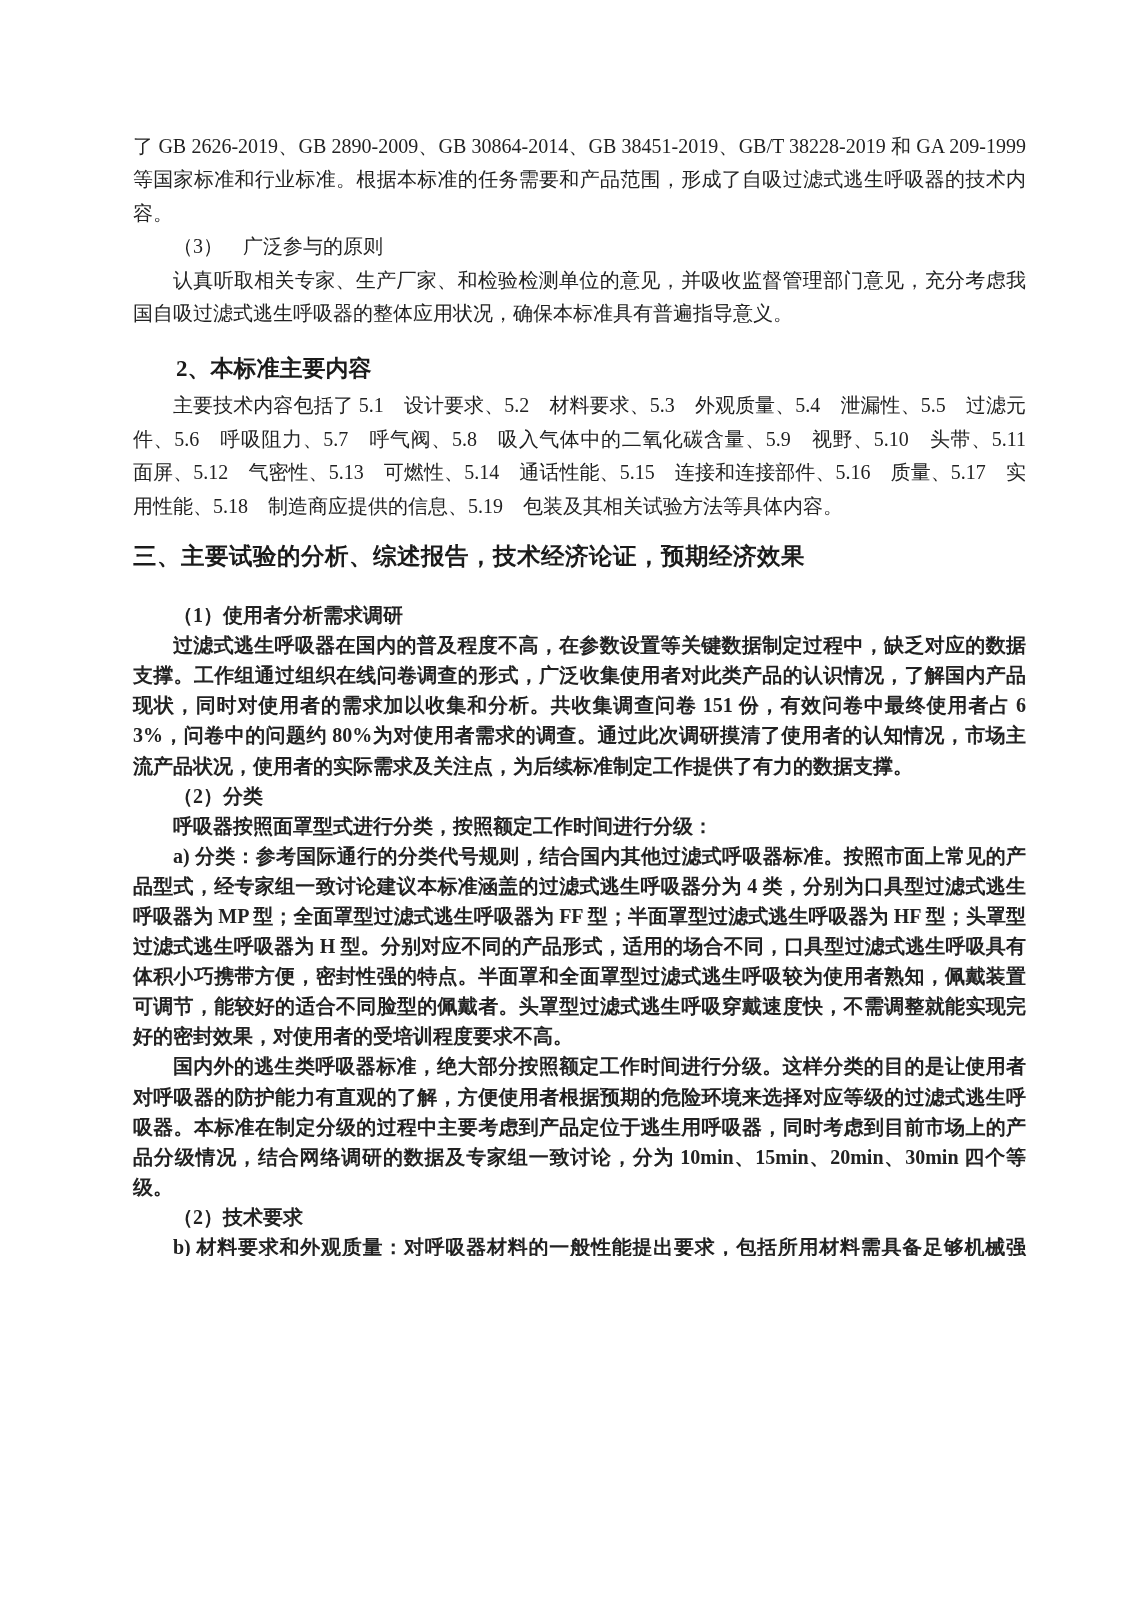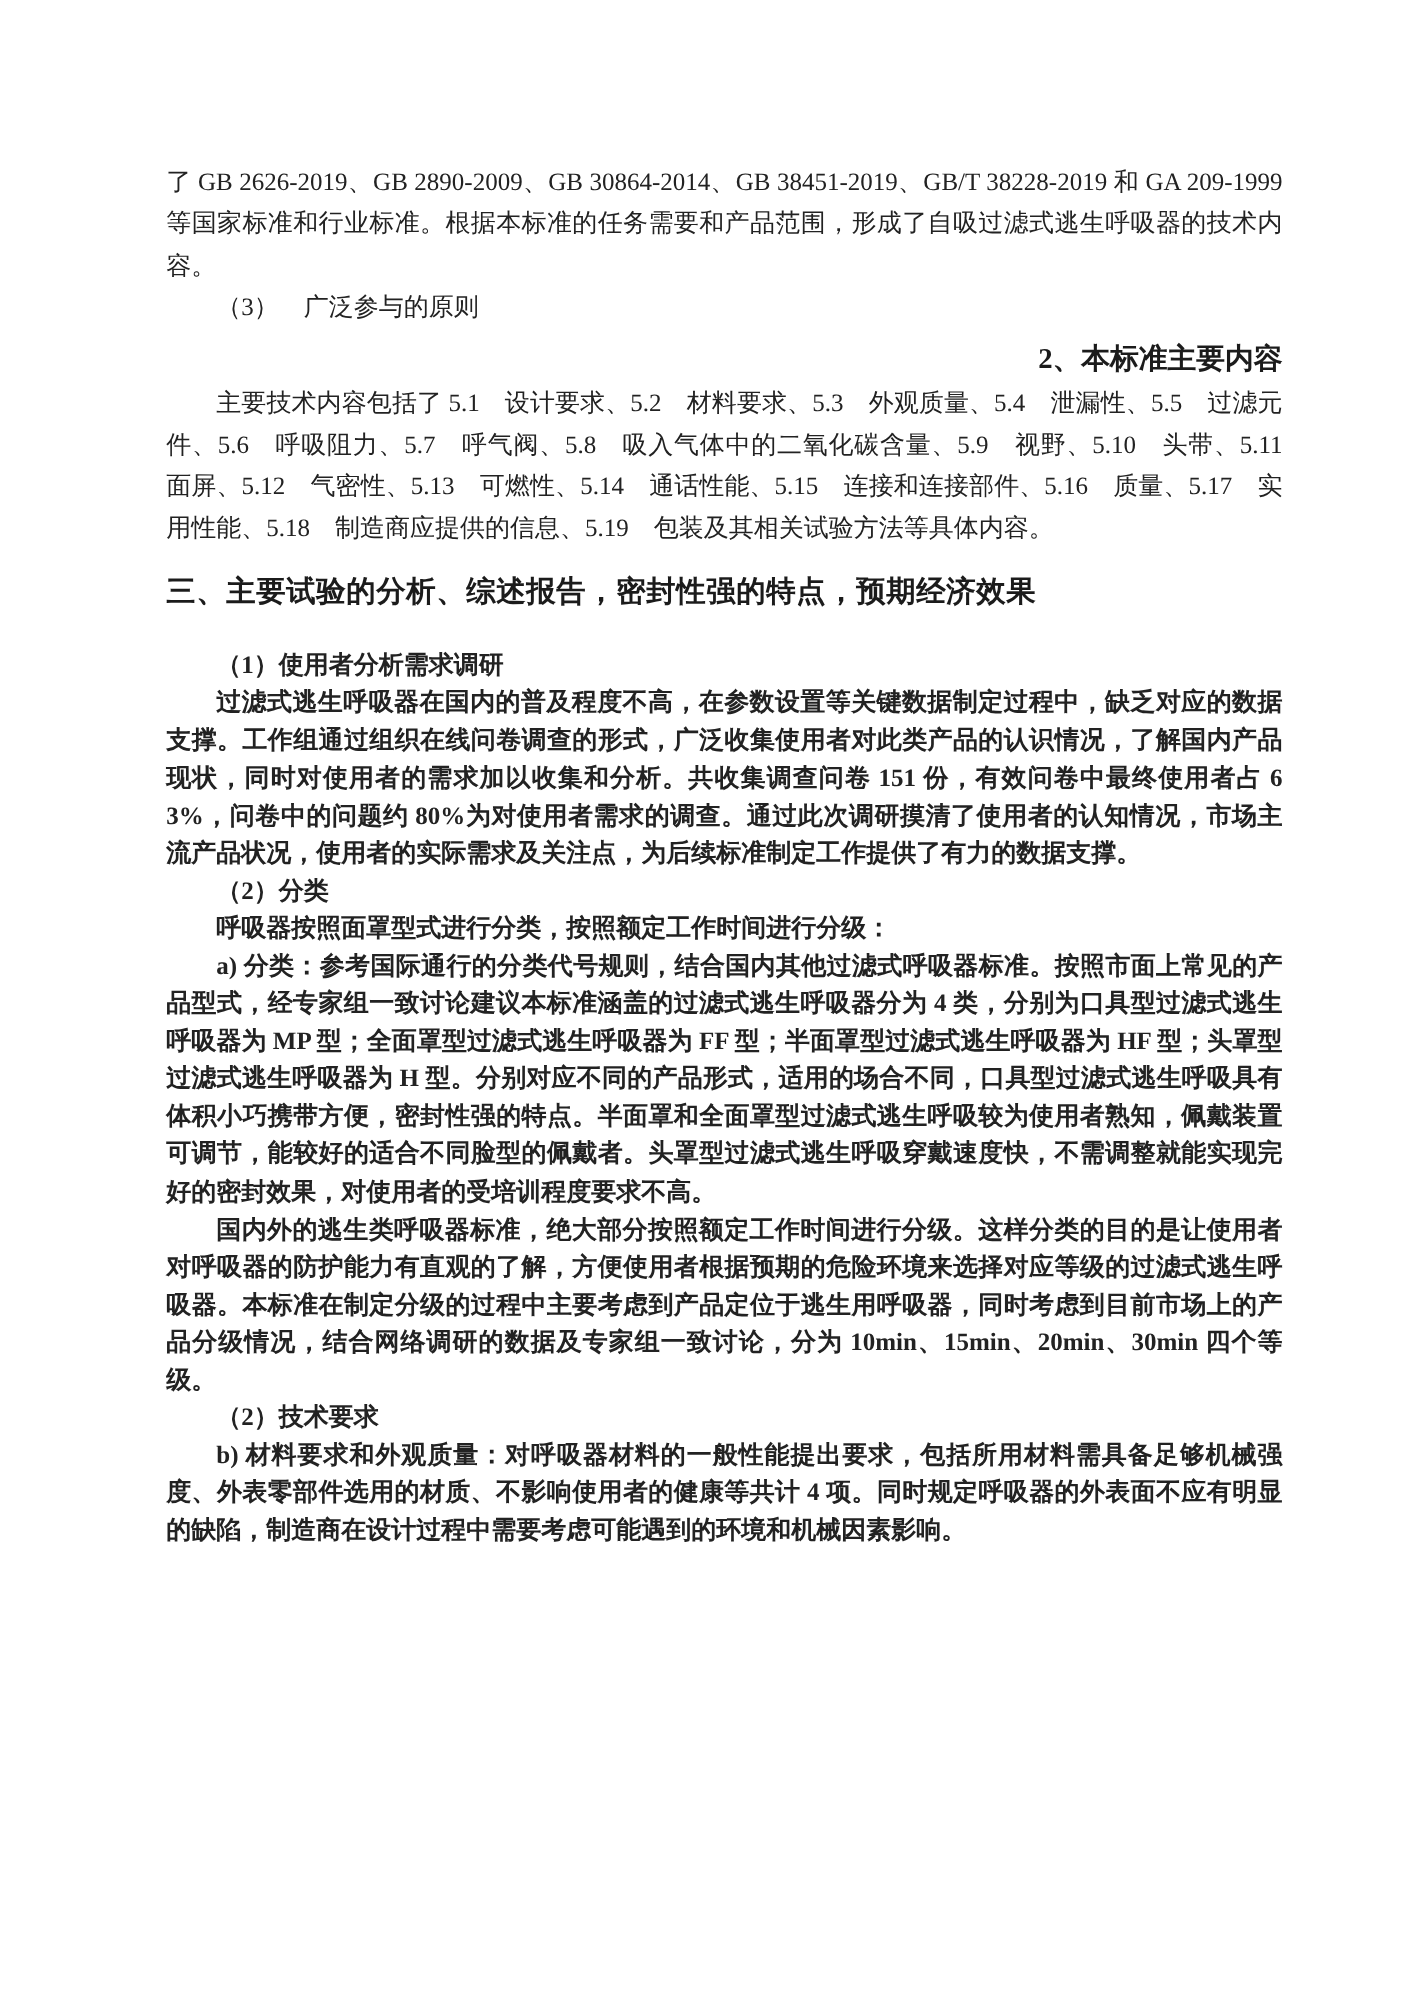--- a/index.html
+++ b/index.html
@@ -27,28 +27,27 @@
     font-size: 20px;
     line-height: 33.4px;
     text-align: justify;
     font-family: "Liberation Serif", "DejaVu Serif", serif;
     color: #222222;
     word-break: break-all;
   }
   .para.indent { text-indent: 2em; }
   .para.tight { line-height: 30.1px; font-weight: bold; }
   .h2 {
-    margin: 4px 0 2px 0;
+    margin: 20px 0 2px 0;
     font-size: 23px;
     line-height: 37px;
     font-weight: bold;
     text-indent: 43px;
     font-family: "Liberation Serif", "DejaVu Serif", serif;
     color: #1b1b1b;
-    text-align: right;
   }
   .h3 {
     margin: 14px 0 25px 0;
     font-size: 23.5px;
     line-height: 38px;
     font-weight: bold;
     font-family: "Liberation Sans", "DejaVu Sans", sans-serif;
     color: #1b1b1b;
     letter-spacing: 0.5px;
   }
@@ -64,23 +63,24 @@
     font-family: "Liberation Serif", "DejaVu Serif", serif;
   }
 </style>
 </head>
 <body>
 
 <div class="page">
   <div class="content">
       <div class="para">了 GB 2626-2019、GB 2890-2009、GB 30864-2014、GB 38451-2019、GB/T 38228-2019 和 GA 209-1999 等国家标准和行业标准。根据本标准的任务需要和产品范围，形成了自吸过滤式逃生呼吸器的技术内容。</div>
       <div class="para indent">（3）　广泛参与的原则</div>
+      <div class="para indent">认真听取相关专家、生产厂家、和检验检测单位的意见，并吸收监督管理部门意见，充分考虑我国自吸过滤式逃生呼吸器的整体应用状况，确保本标准具有普遍指导意义。</div>
       <div class="h2">2、本标准主要内容</div>
       <div class="para indent">主要技术内容包括了 5.1　设计要求、5.2　材料要求、5.3　外观质量、5.4　泄漏性、5.5　过滤元件、5.6　呼吸阻力、5.7　呼气阀、5.8　吸入气体中的二氧化碳含量、5.9　视野、5.10　头带、5.11　面屏、5.12　气密性、5.13　可燃性、5.14　通话性能、5.15　连接和连接部件、5.16　质量、5.17　实用性能、5.18　制造商应提供的信息、5.19　包装及其相关试验方法等具体内容。</div>
-      <div class="h3">三、主要试验的分析、综述报告，密封性强的特点，预期经济效果</div>
+      <div class="h3">三、主要试验的分析、综述报告，技术经济论证，预期经济效果</div>
       <div class="para indent tight">（1）使用者分析需求调研</div>
       <div class="para indent tight">过滤式逃生呼吸器在国内的普及程度不高，在参数设置等关键数据制定过程中，缺乏对应的数据支撑。工作组通过组织在线问卷调查的形式，广泛收集使用者对此类产品的认识情况，了解国内产品现状，同时对使用者的需求加以收集和分析。共收集调查问卷 151 份，有效问卷中最终使用者占 63%，问卷中的问题约 80%为对使用者需求的调查。通过此次调研摸清了使用者的认知情况，市场主流产品状况，使用者的实际需求及关注点，为后续标准制定工作提供了有力的数据支撑。</div>
       <div class="para indent tight">（2）分类</div>
       <div class="para indent tight">呼吸器按照面罩型式进行分类，按照额定工作时间进行分级：</div>
       <div class="para indent tight">a) 分类：参考国际通行的分类代号规则，结合国内其他过滤式呼吸器标准。按照市面上常见的产品型式，经专家组一致讨论建议本标准涵盖的过滤式逃生呼吸器分为 4 类，分别为口具型过滤式逃生呼吸器为 MP 型；全面罩型过滤式逃生呼吸器为 FF 型；半面罩型过滤式逃生呼吸器为 HF 型；头罩型过滤式逃生呼吸器为 H 型。分别对应不同的产品形式，适用的场合不同，口具型过滤式逃生呼吸具有体积小巧携带方便，密封性强的特点。半面罩和全面罩型过滤式逃生呼吸较为使用者熟知，佩戴装置可调节，能较好的适合不同脸型的佩戴者。头罩型过滤式逃生呼吸穿戴速度快，不需调整就能实现完好的密封效果，对使用者的受培训程度要求不高。</div>
       <div class="para indent tight">国内外的逃生类呼吸器标准，绝大部分按照额定工作时间进行分级。这样分类的目的是让使用者对呼吸器的防护能力有直观的了解，方便使用者根据预期的危险环境来选择对应等级的过滤式逃生呼吸器。本标准在制定分级的过程中主要考虑到产品定位于逃生用呼吸器，同时考虑到目前市场上的产品分级情况，结合网络调研的数据及专家组一致讨论，分为 10min、15min、20min、30min 四个等级。</div>
       <div class="para indent tight">（2）技术要求</div>
       <div class="para indent tight">b) 材料要求和外观质量：对呼吸器材料的一般性能提出要求，包括所用材料需具备足够机械强度、外表零部件选用的材质、不影响使用者的健康等共计 4 项。同时规定呼吸器的外表面不应有明显的缺陷，制造商在设计过程中需要考虑可能遇到的环境和机械因素影响。</div>
     </div>
   <div class="footer">1</div>

